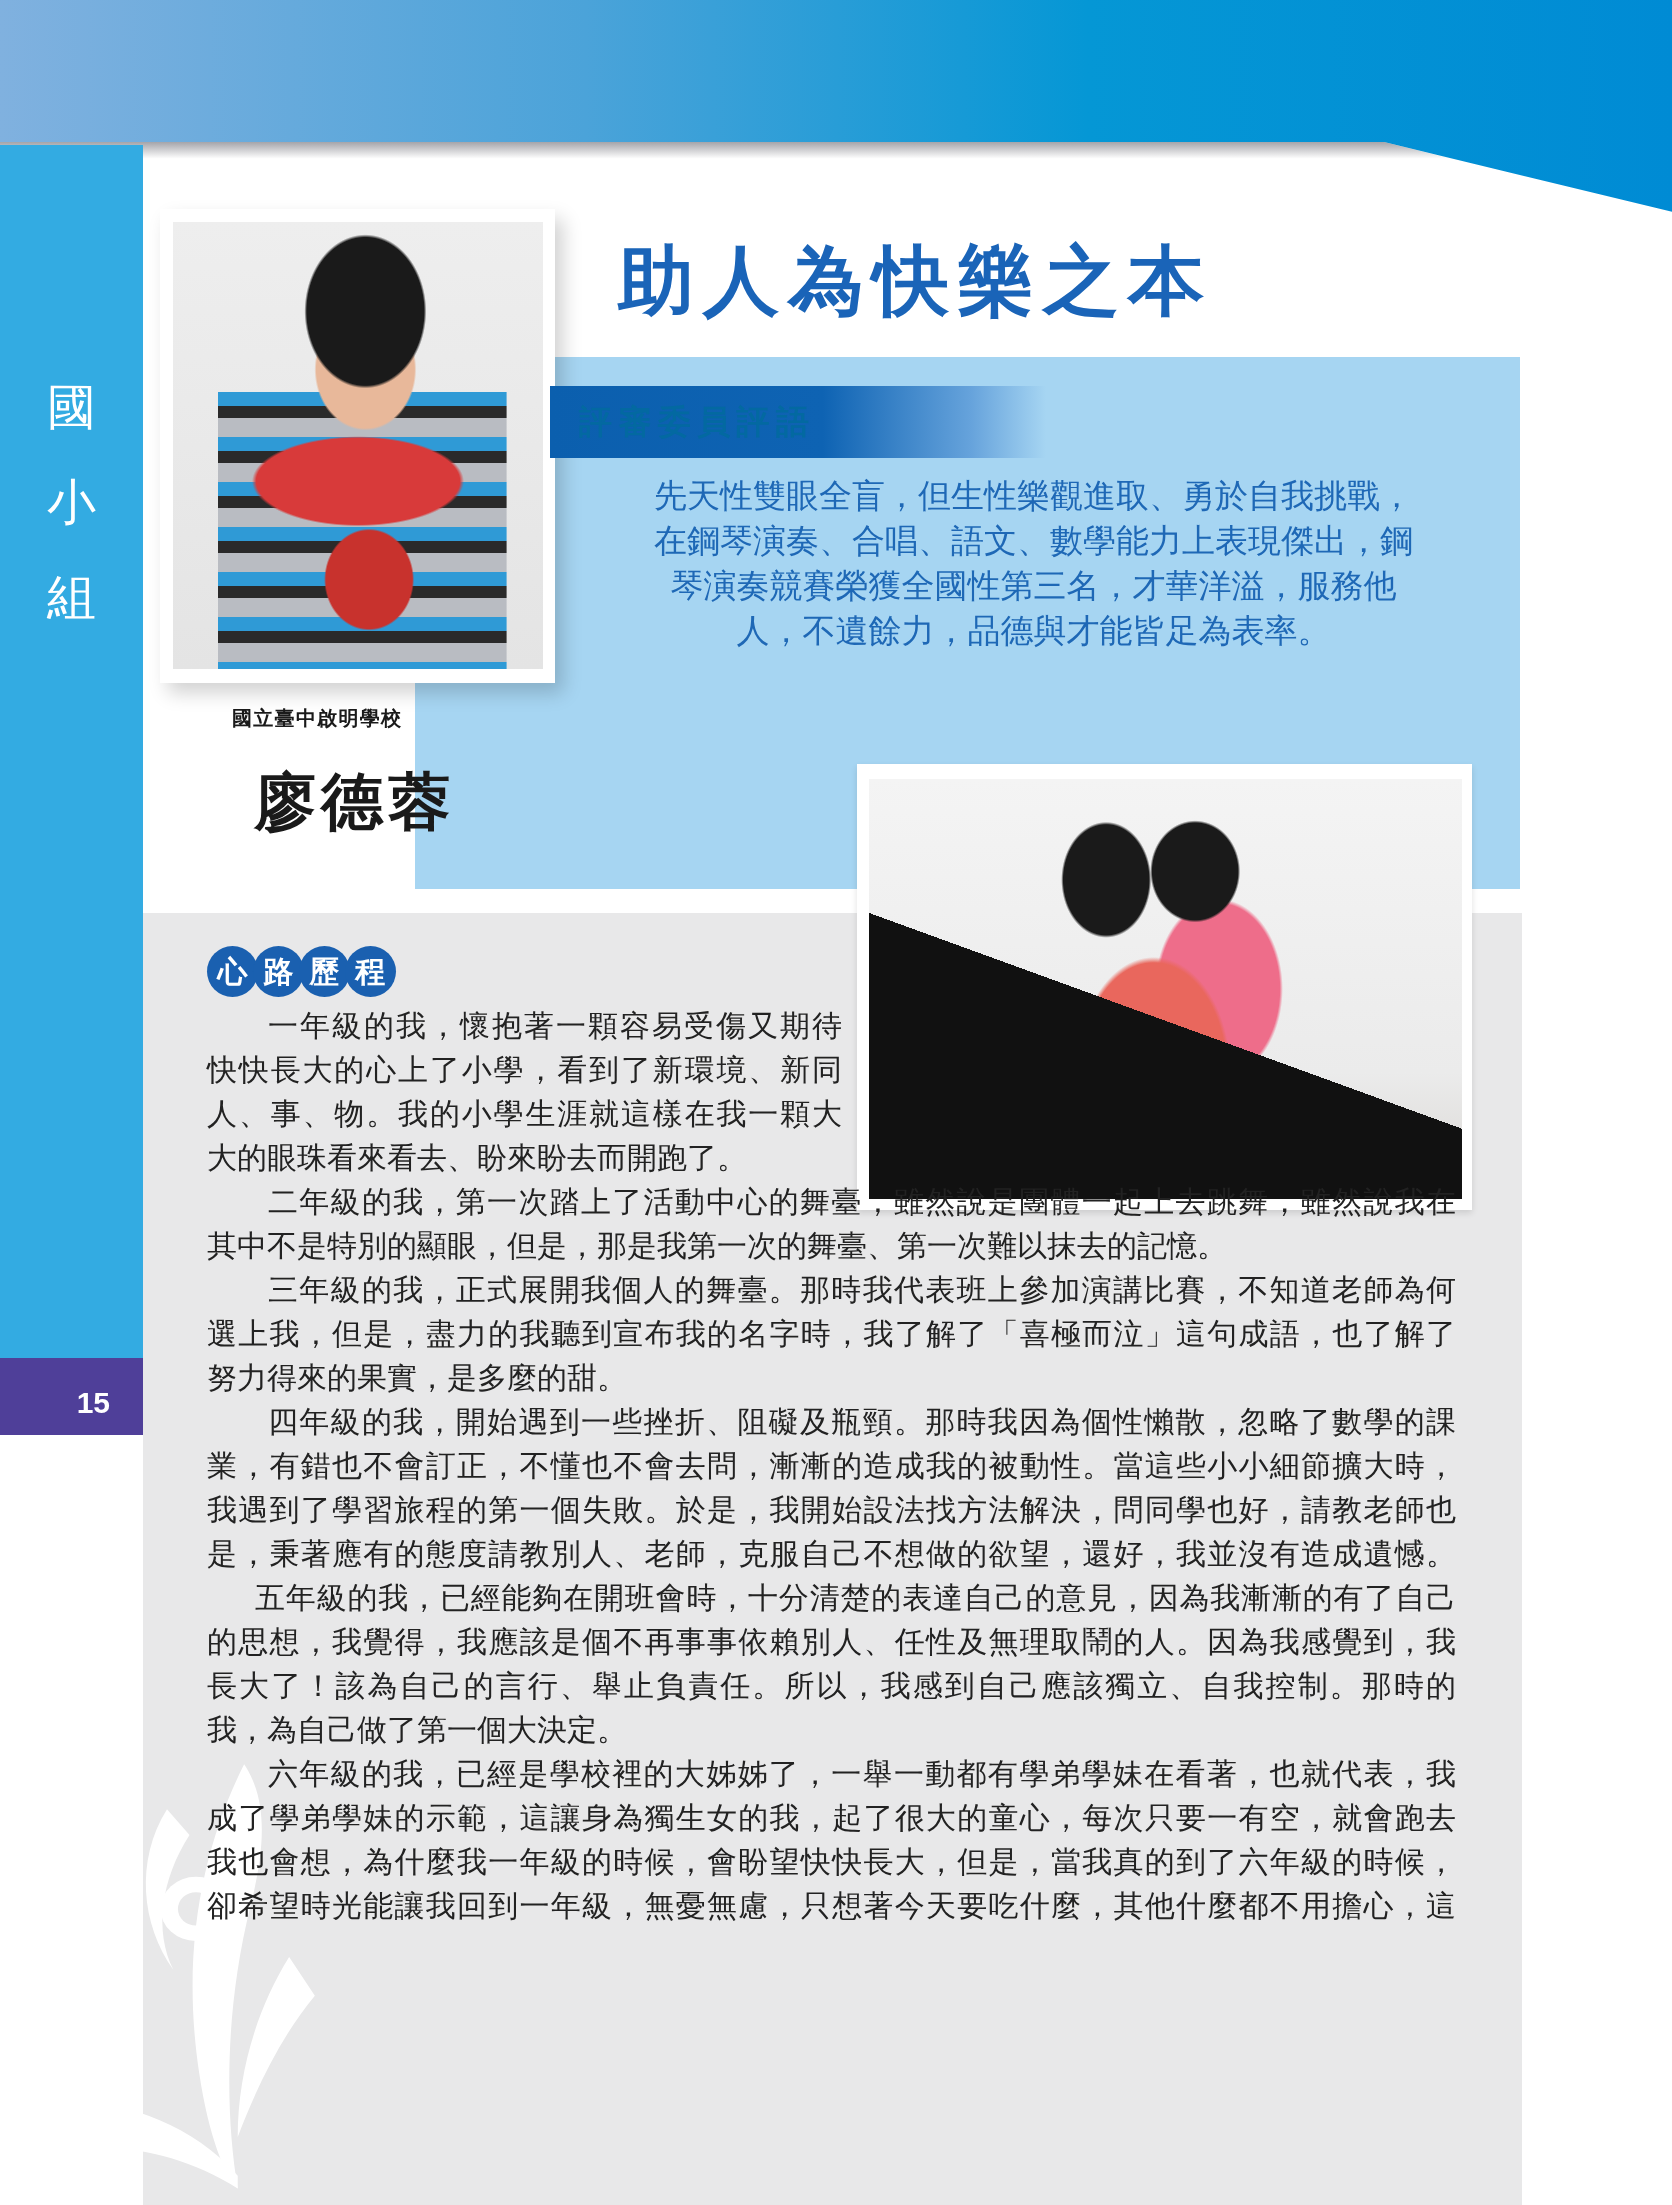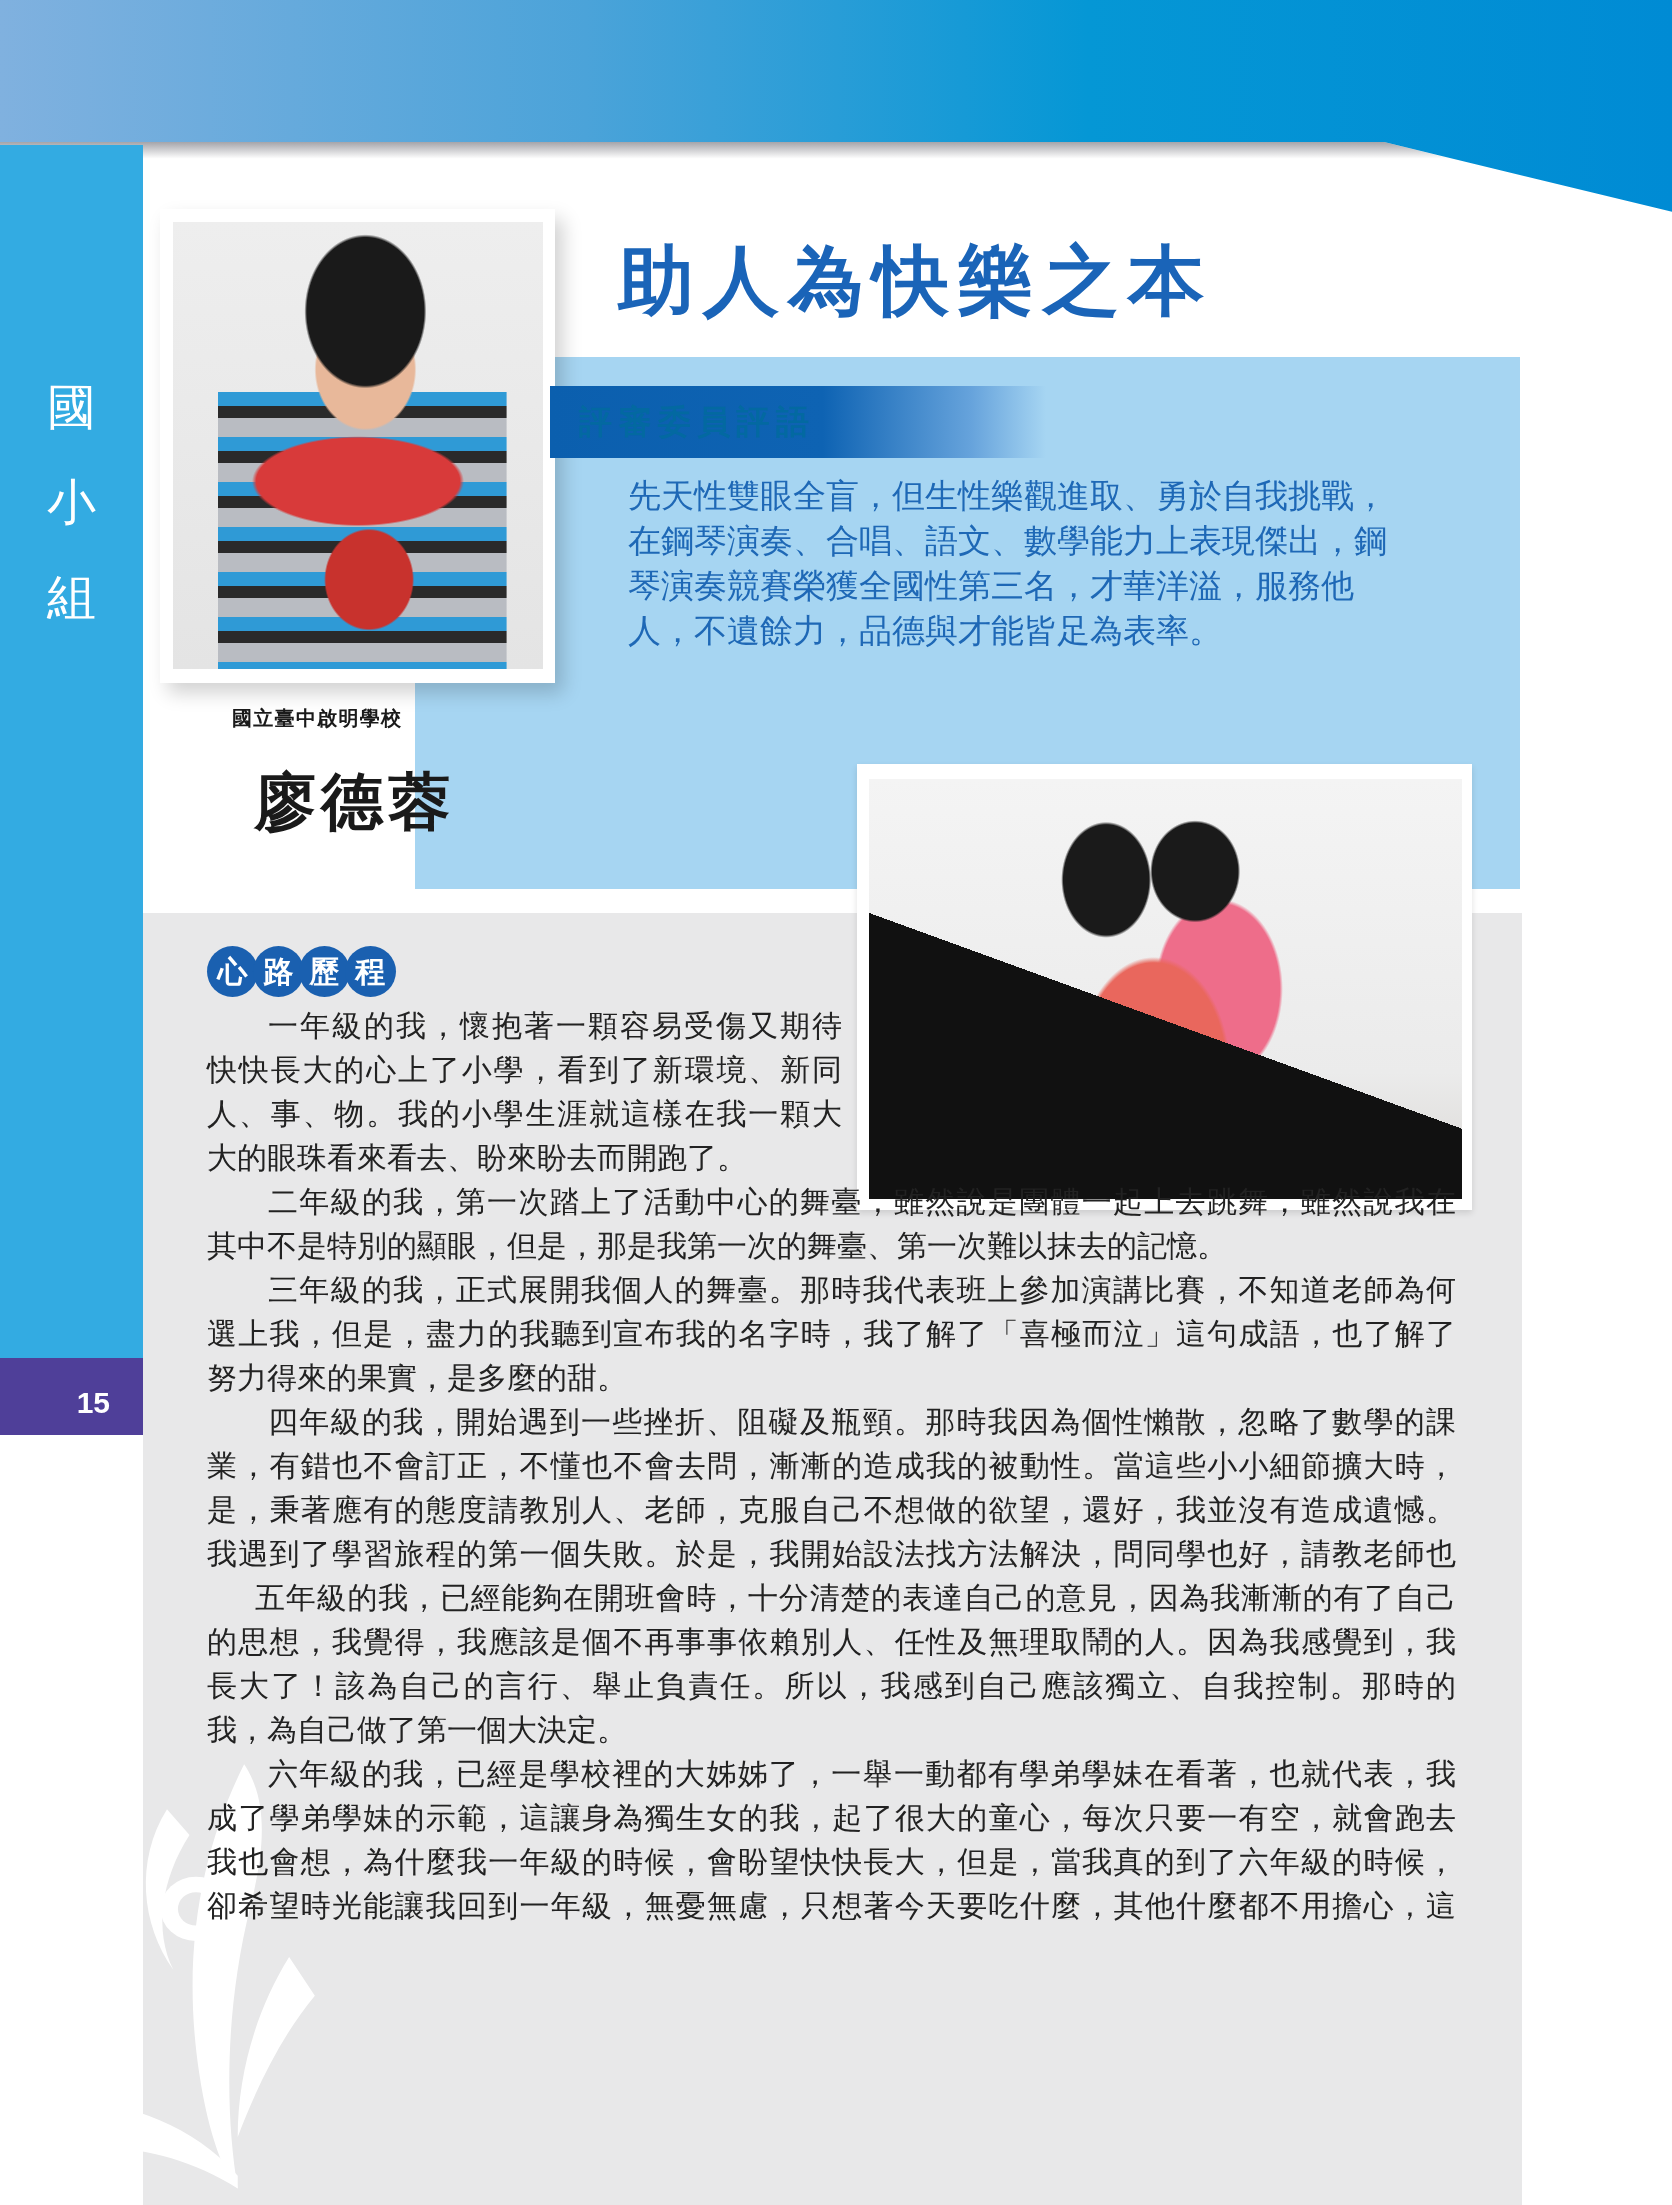--- a/index.html
+++ b/index.html
@@ -96,20 +96,21 @@
   #judges-title {
     left: 579px; top: 386px; height: 72px;
     color: #0369a1; font-size: 33px; font-weight: bold; letter-spacing: 6.4px;
     line-height: 72px;
     font-family: "DejaVu Serif", serif;
   }
   #judges-text {
     left: 628px; top: 473px; width: 811px;
     color: #1e68b6; font-size: 33px; line-height: 45px;
     font-family: "DejaVu Sans", sans-serif;
+    text-align: center;
   }
   #judges-text div { white-space: nowrap; }
 
   
   #school-name {
     left: 232px; top: 705px;
     color: #1a1a1a; font-size: 20px; font-weight: bold; letter-spacing: 1.3px;
     font-family: "DejaVu Sans", sans-serif;
   }
   #student-name {
@@ -230,22 +231,22 @@
 
   <div>
     <div class="line justify indent" style="width:1188px">三年級的我，正式展開我個人的舞臺。那時我代表班上參加演講比賽，不知道老師為何</div>
     <div class="line wide justify">選上我，但是，盡力的我聽到宣布我的名字時，我了解了「喜極而泣」這句成語，也了解了</div>
     <div class="line">努力得來的果實，是多麼的甜。</div>
   </div>
 
   <div>
     <div class="line justify indent" style="width:1188px">四年級的我，開始遇到一些挫折、阻礙及瓶頸。那時我因為個性懶散，忽略了數學的課</div>
     <div class="line wide justify">業，有錯也不會訂正，不懂也不會去問，漸漸的造成我的被動性。當這些小小細節擴大時，</div>
+    <div class="line wide justify">我遇到了學習旅程的第一個失敗。於是，我開始設法找方法解決，問同學也好，請教老師也</div>
     <div class="line wide justify">是，秉著應有的態度請教別人、老師，克服自己不想做的欲望，還好，我並沒有造成遺憾。</div>
-    <div class="line wide justify">我遇到了學習旅程的第一個失敗。於是，我開始設法找方法解決，問同學也好，請教老師也</div>
   </div>
 
   <div>
     <div class="line justify" style="width:1201px; padding-left:48px">五年級的我，已經能夠在開班會時，十分清楚的表達自己的意見，因為我漸漸的有了自己</div>
     <div class="line wide justify">的思想，我覺得，我應該是個不再事事依賴別人、任性及無理取鬧的人。因為我感覺到，我</div>
     <div class="line wide justify">長大了！該為自己的言行、舉止負責任。所以，我感到自己應該獨立、自我控制。那時的</div>
     <div class="line">我，為自己做了第一個大決定。</div>
   </div>
 
   <div>

